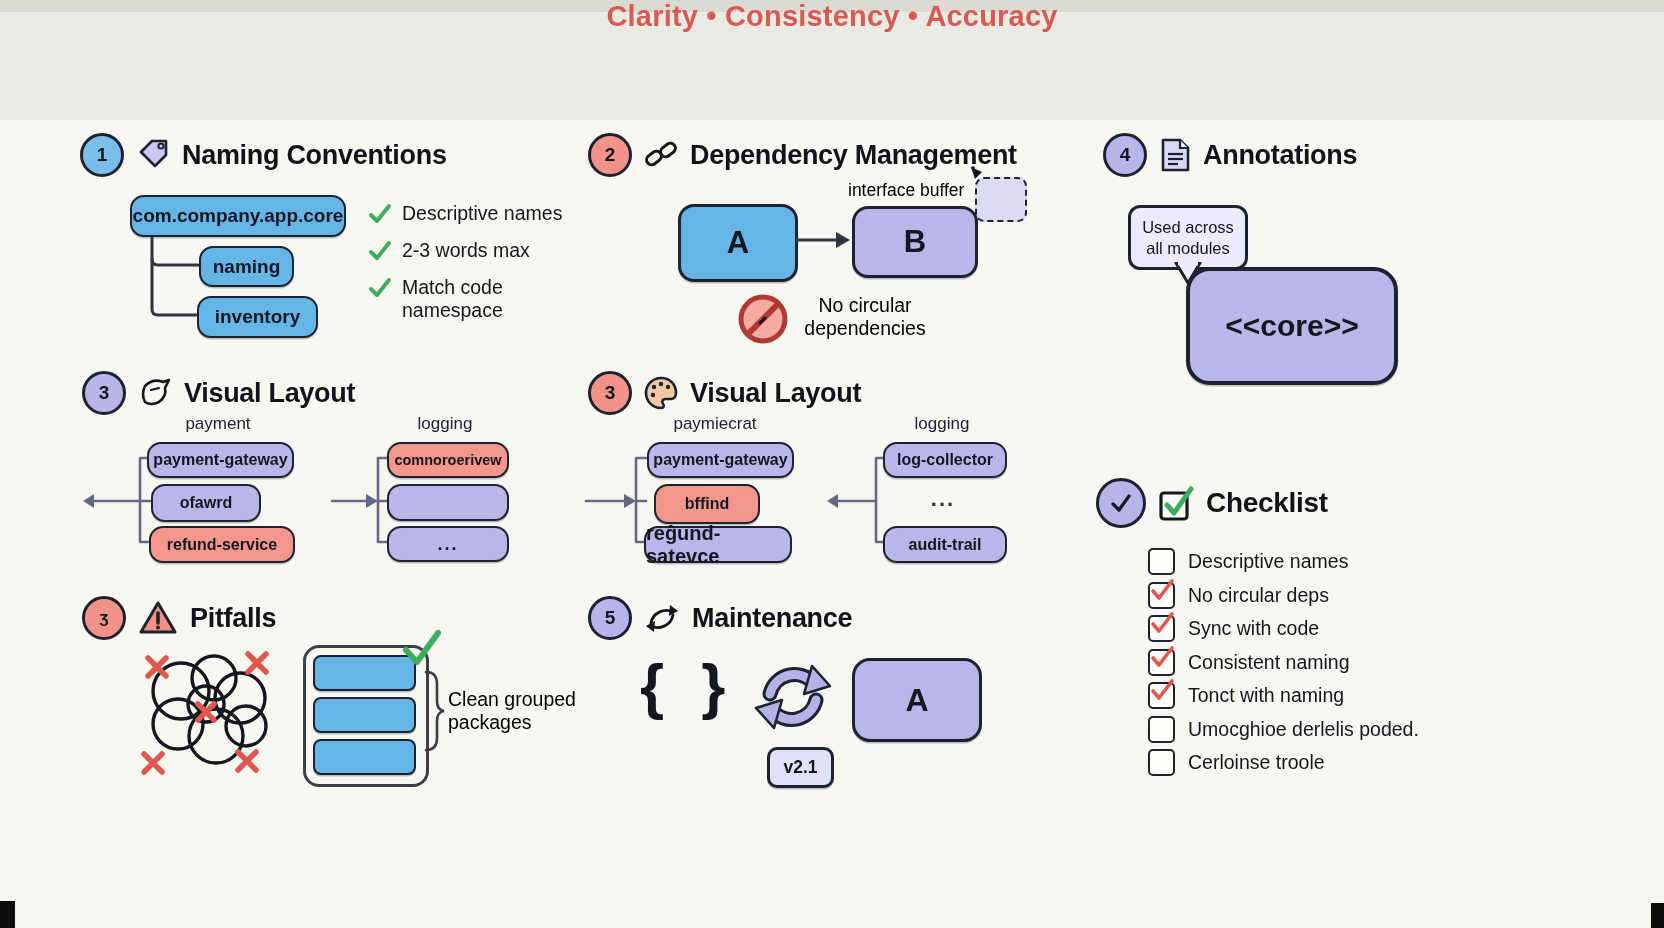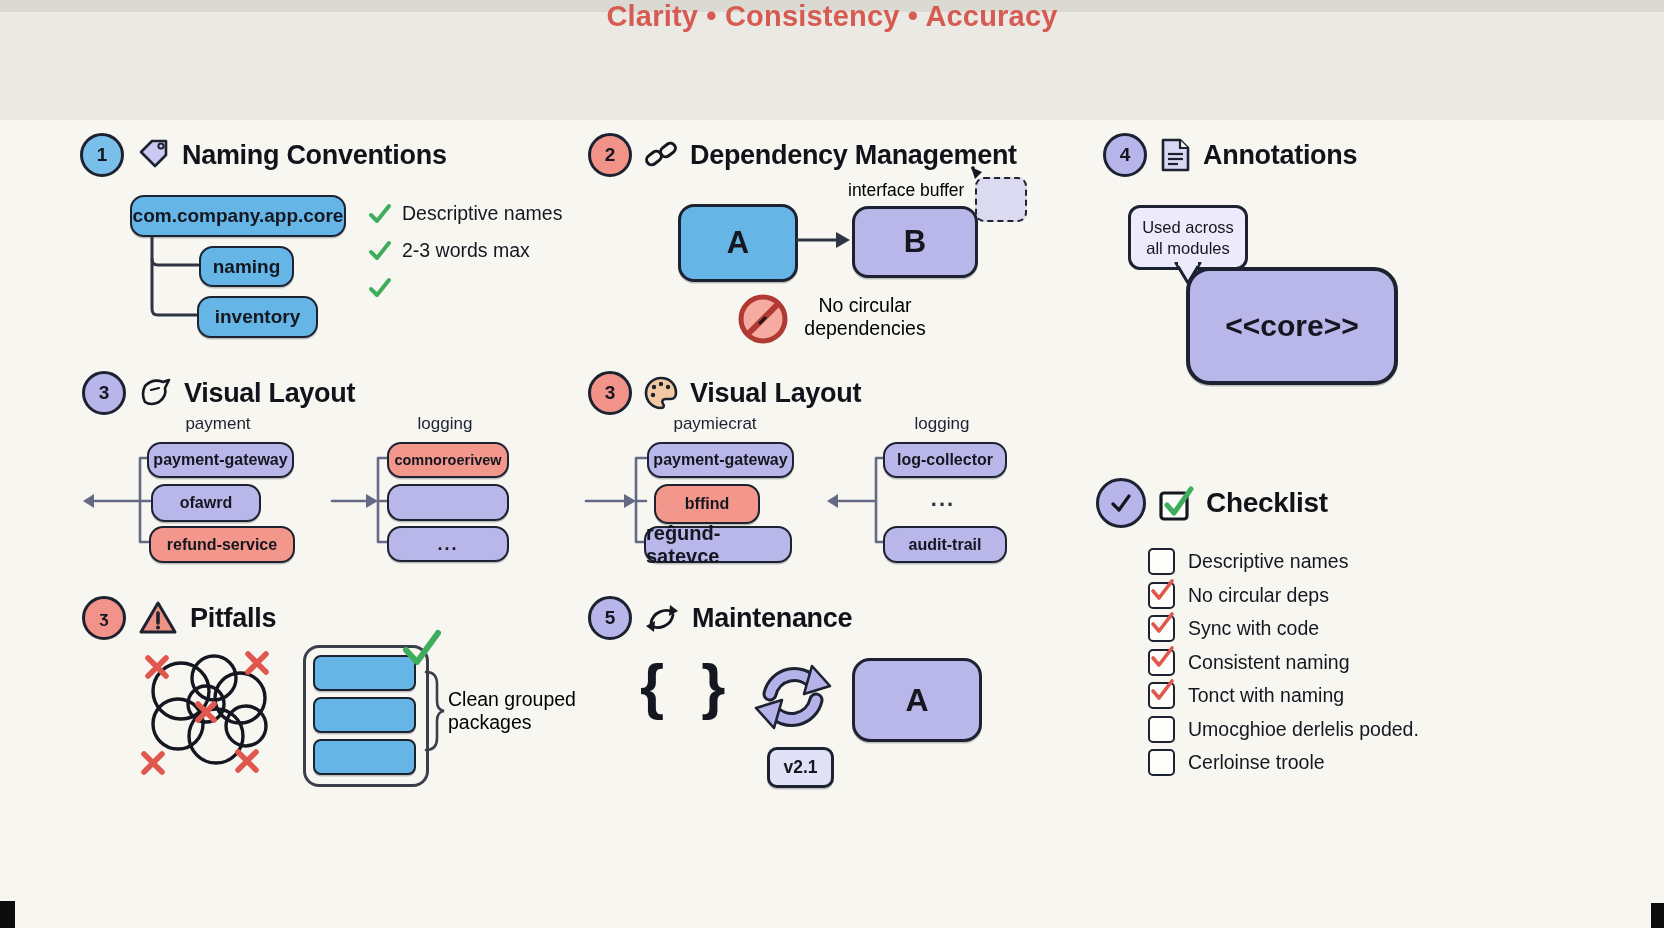--- a/index.html
+++ b/index.html
@@ -88,20 +88,21 @@
   <div class="chk-row" style="left:368px;top:239px">
     <svg width="24" height="24" viewBox="0 0 24 24">
         <path d="M3,13 L9,19 L21,4" fill="none" stroke="#3fae5c" stroke-width="4" stroke-linecap="round" stroke-linejoin="round"></path>
       </svg>
     <div class="chk-txt">2-3 words max</div>
   </div>
   <div class="chk-row" style="left:368px;top:276px">
     <svg width="24" height="24" viewBox="0 0 24 24">
         <path d="M3,13 L9,19 L21,4" fill="none" stroke="#3fae5c" stroke-width="4" stroke-linecap="round" stroke-linejoin="round"></path>
       </svg>
+    <div class="chk-txt" style="max-width:140px">Match code namespace</div>
   </div>
 
   <div class="sec-head" style="left:588px;top:133px">
     <div class="badge b-sal">2</div>
     <svg width="36" height="36" viewBox="0 0 36 36">
       <g fill="none" stroke="#14171f" stroke-width="3" stroke-linecap="round">
         <rect x="3" y="16" width="16" height="10" rx="5" transform="rotate(-38 11 21)"></rect>
         <rect x="17" y="8" width="16" height="10" rx="5" transform="rotate(-38 25 13)"></rect>
       </g>
     </svg>

